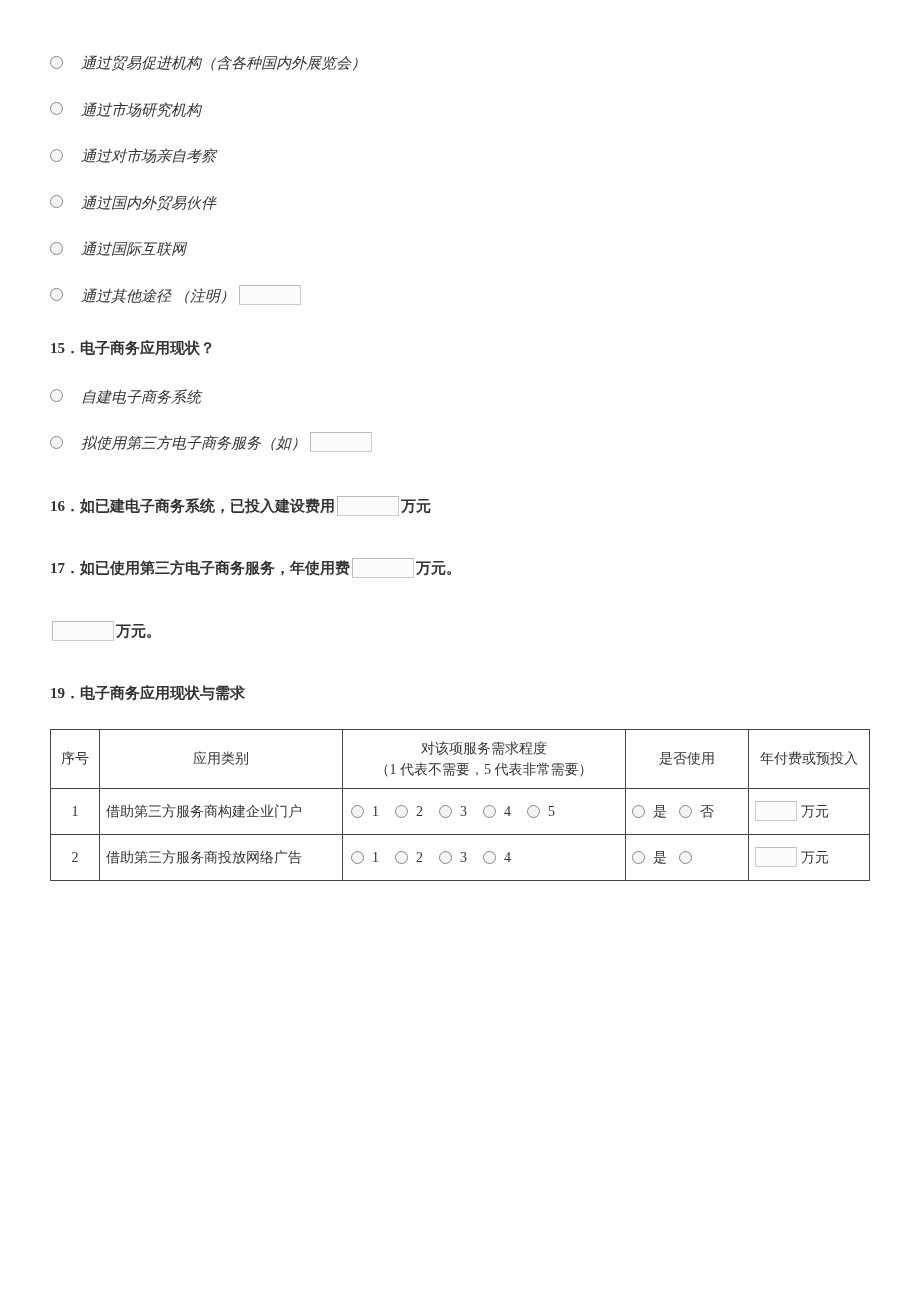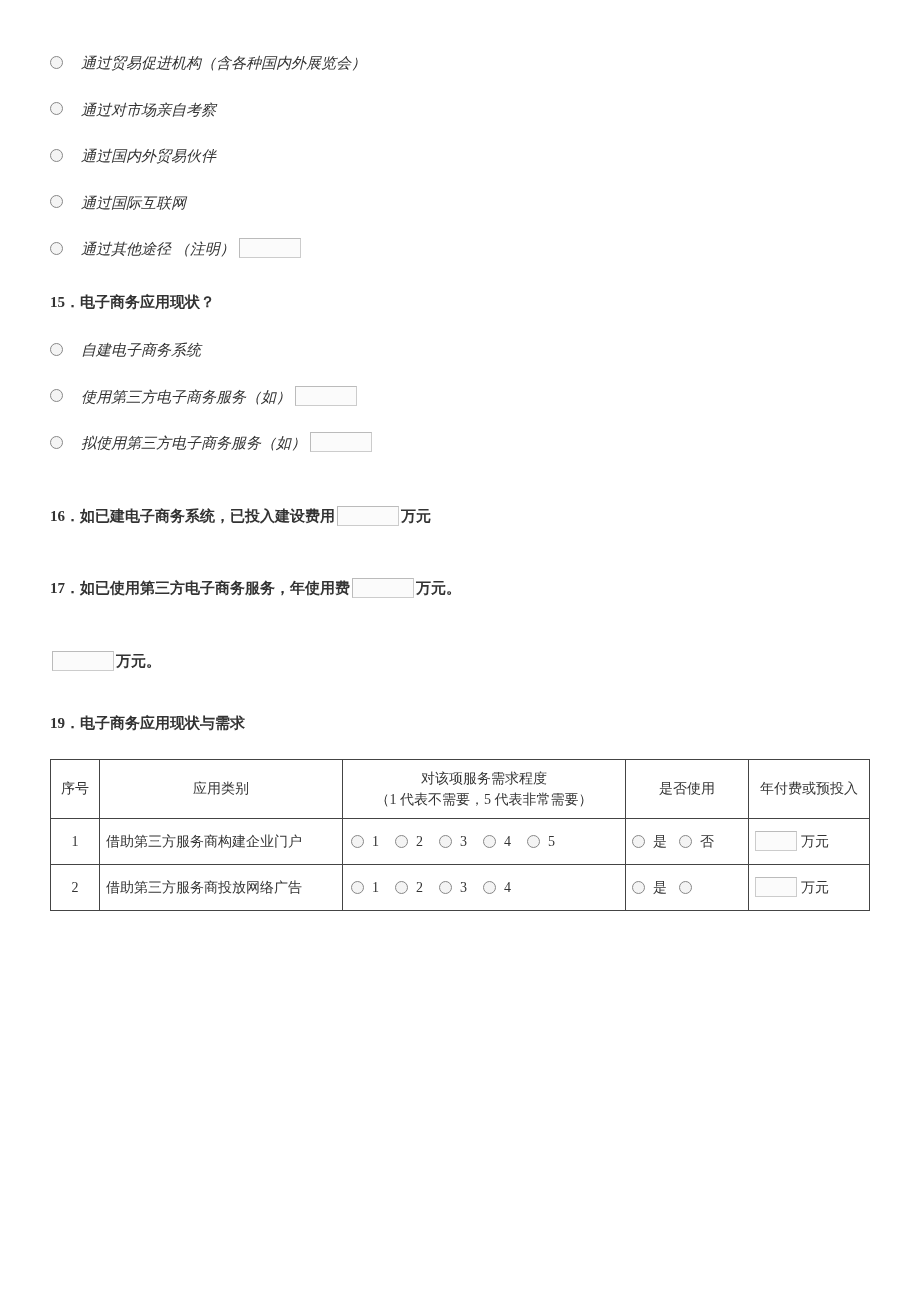--- a/index.html
+++ b/index.html
@@ -62,21 +62,21 @@
     vertical-align: middle;
     margin-right: 4px;
   }
   .question {
     font-weight: bold;
     margin-top: 30px;
     margin-bottom: 24px;
   }
   .question-inline {
     font-weight: bold;
-    margin-top: 50px;
+    margin-top: 40px;
     display: flex;
     align-items: center;
     flex-wrap: wrap;
   }
   .question-inline .text-input {
     margin: 0 2px;
   }
   table {
     border-collapse: collapse;
     width: 100%;
@@ -124,20 +124,24 @@
 </head>
 <body>
 
 <div>
   <div class="option-row">
     <span class="radio"></span>
     <span class="option-label">通过贸易促进机构（含各种国内外展览会）</span>
   </div>
   <div class="option-row">
     <span class="radio"></span>
+    <span class="option-label">通过市场研究机构</span>
+  </div>
+  <div class="option-row">
+    <span class="radio"></span>
     <span class="option-label">通过对市场亲自考察</span>
   </div>
   <div class="option-row">
     <span class="radio"></span>
     <span class="option-label">通过国内外贸易伙伴</span>
   </div>
   <div class="option-row">
     <span class="radio"></span>
     <span class="option-label">通过国际互联网</span>
   </div>
@@ -146,25 +150,20 @@
     <span class="option-label">通过其他途径 （注明）</span>
     <span class="text-input"></span>
   </div>
 </div>
 
 <div class="question">15．电子商务应用现状？</div>
 <div>
   <div class="option-row">
     <span class="radio"></span>
     <span class="option-label">自建电子商务系统</span>
-  </div>
-  <div class="option-row">
-    <span class="radio"></span>
-    <span class="option-label">使用第三方电子商务服务（如）</span>
-    <span class="text-input"></span>
   </div>
   <div class="option-row">
     <span class="radio"></span>
     <span class="option-label">拟使用第三方电子商务服务（如）</span>
     <span class="text-input"></span>
   </div>
 </div>
 
 <div class="question-inline">
   <span>16．如已建电子商务系统，已投入建设费用</span>

